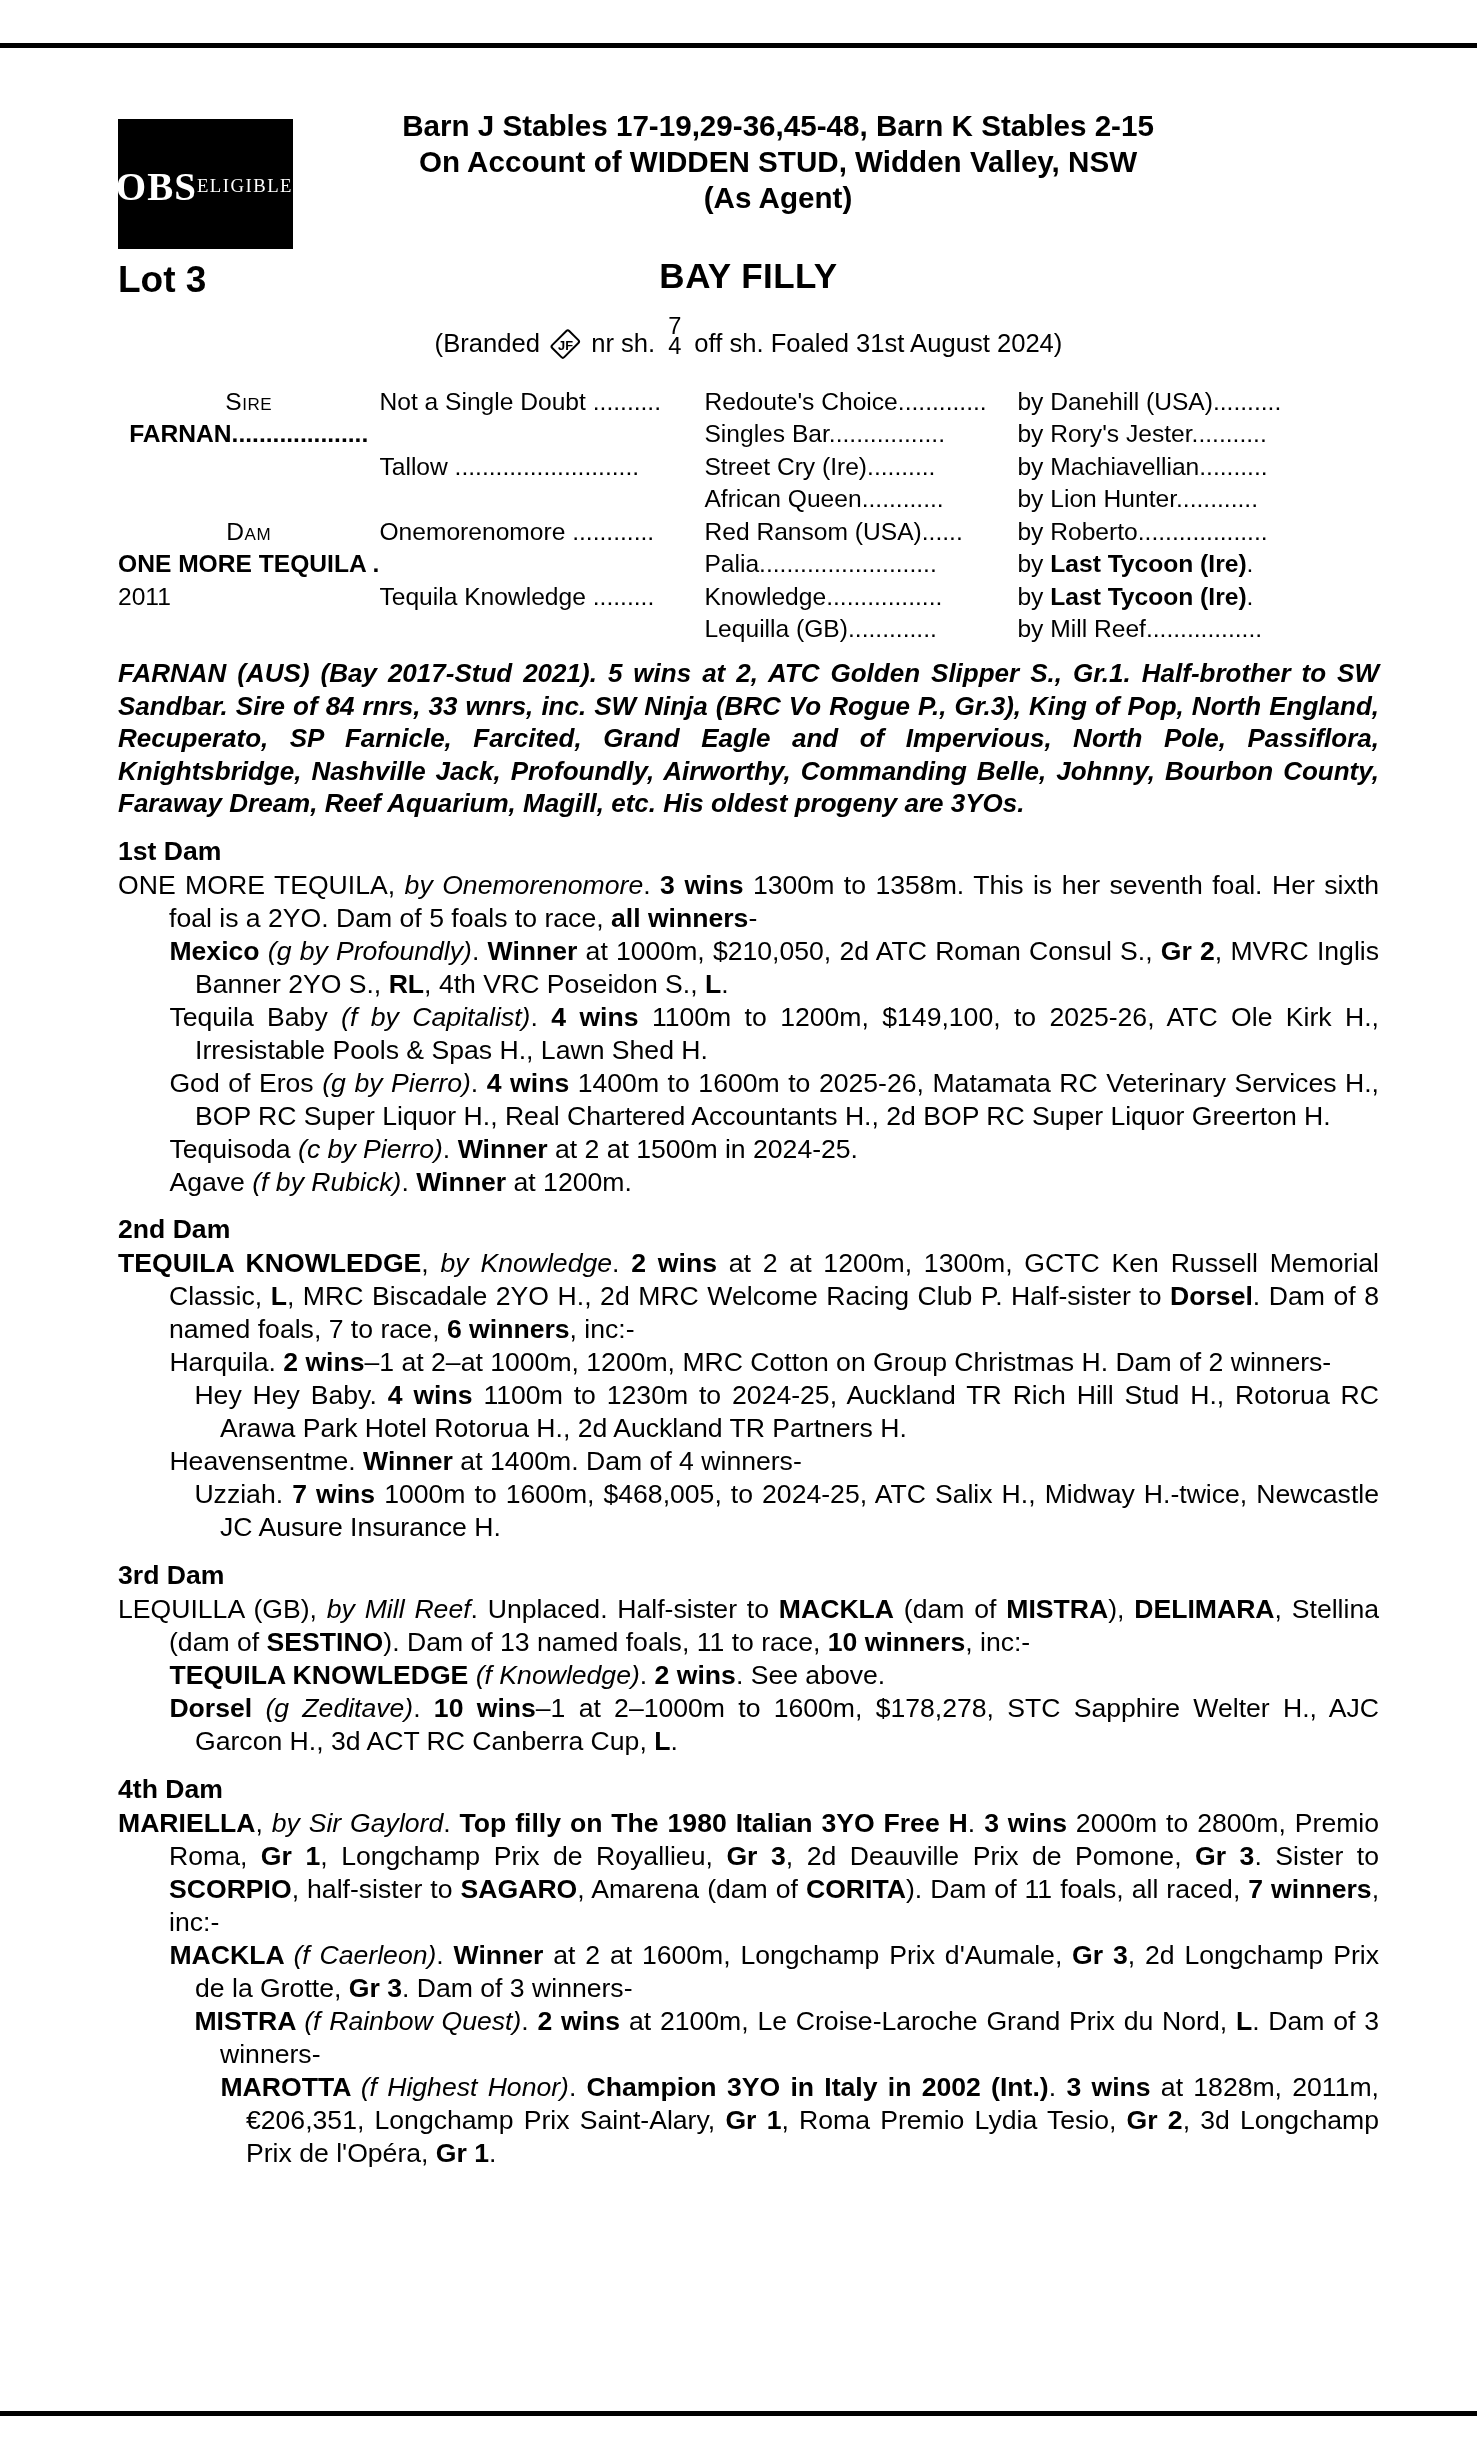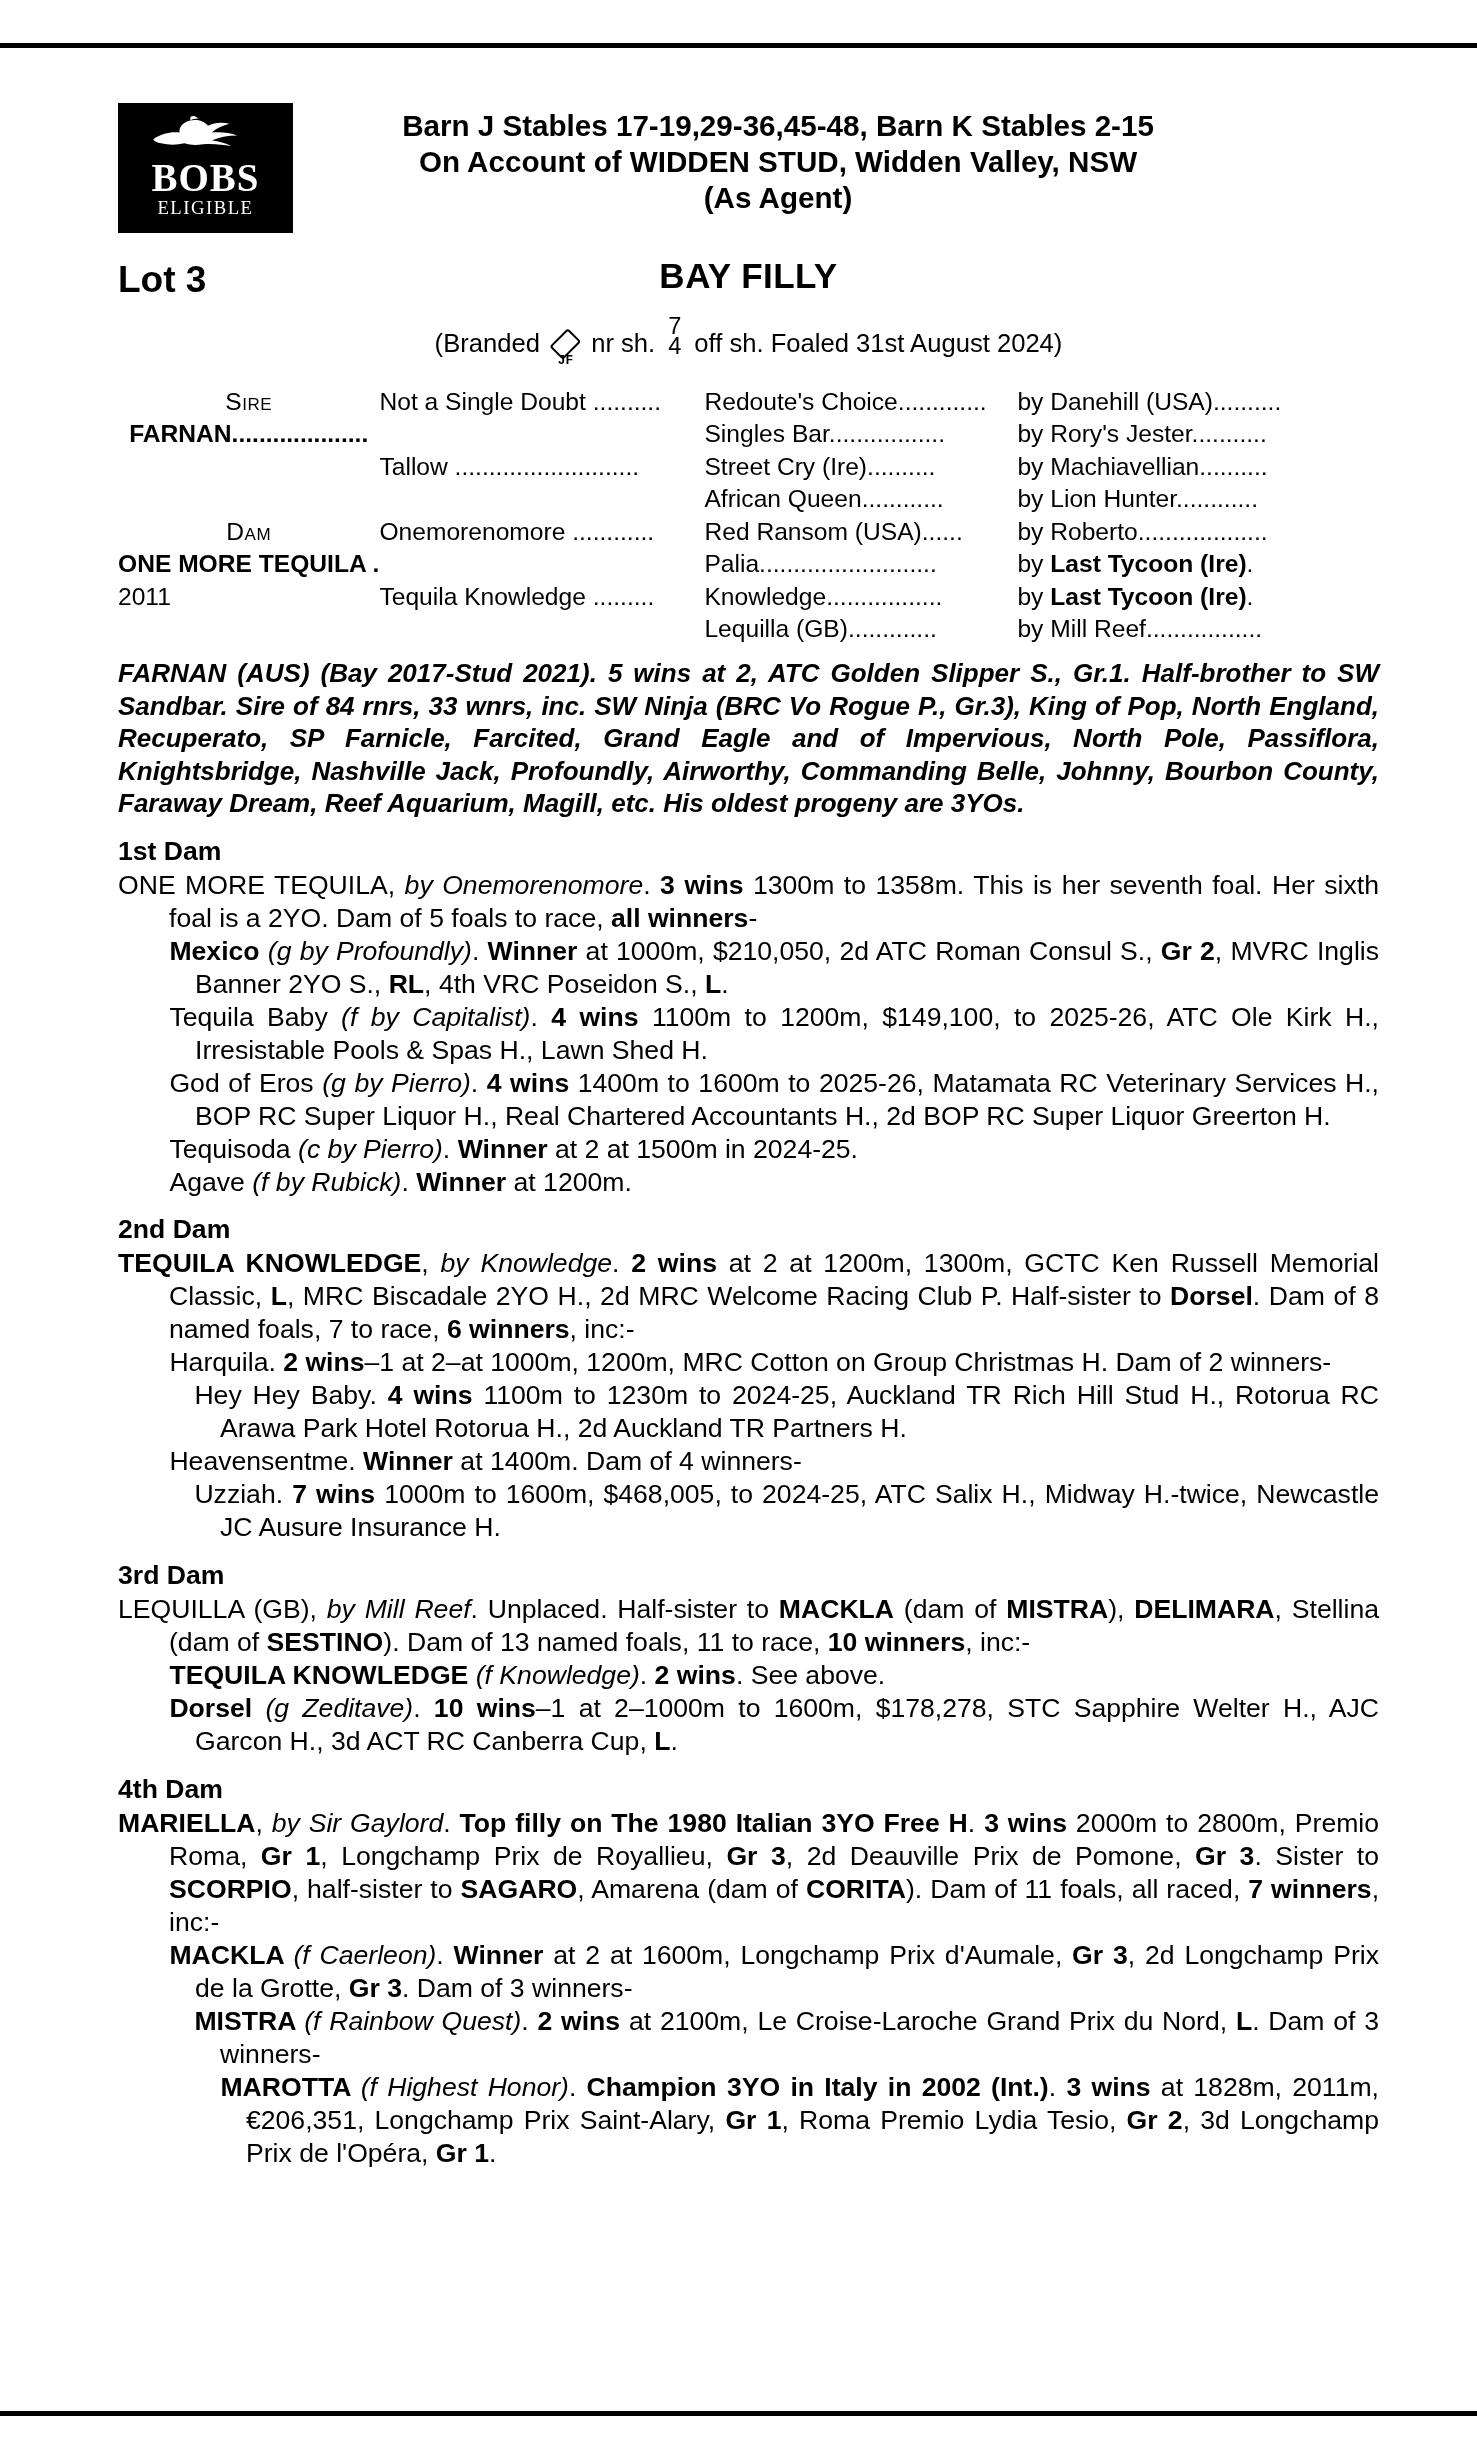--- a/index.html
+++ b/index.html
@@ -45,29 +45,29 @@
   }
 
   
   .header-row {
     position: relative;
     min-height: 148px;
   }
   .bobs-logo {
     position: absolute;
     left: 0;
-    top: 1px;
+    top: 17px;
     width: 175px;
     height: 130px;
     background: #000;
     color: #fff;
     display: flex;
-    flex-direction: column;
+    flex-direction: row;
     align-items: center;
-    justify-content: flex-start;
+    justify-content: flex-end;
     padding-top: 3.9px;
     box-sizing: border-box;
   }
   .bobs-logo .horse {
     width: 118px;
     height: 43px;
     margin-top: 5.9px;
   }
   .bobs-logo .bobs-word {
     font-family: "Liberation Serif", serif;
@@ -134,26 +134,26 @@
     width: 18.7px;
     height: 25.6px;
     border: 2px solid #000;
     transform: skewY(0deg) rotate(45deg) ;
     border-radius: 3px;
     box-sizing: border-box;
   }
   .brand-sym .jf {
     position: absolute;
     left: 0;
-    top: 16px;
+    top: 1px;
     width: 33px;
     text-align: center;
     font-size: 12.8px;
     font-weight: bold;
-    font-family: Liberation Mono, monospace;
+    font-family: Liberation Sans, sans-serif;
   }
   .frac {
     display: inline-block;
     vertical-align: -5.9px;
     text-align: center;
     line-height: 19.7px;
     font-size: 23.6px;
     margin: 0 5.9px;
     position: relative;
     top: -3.9px;

